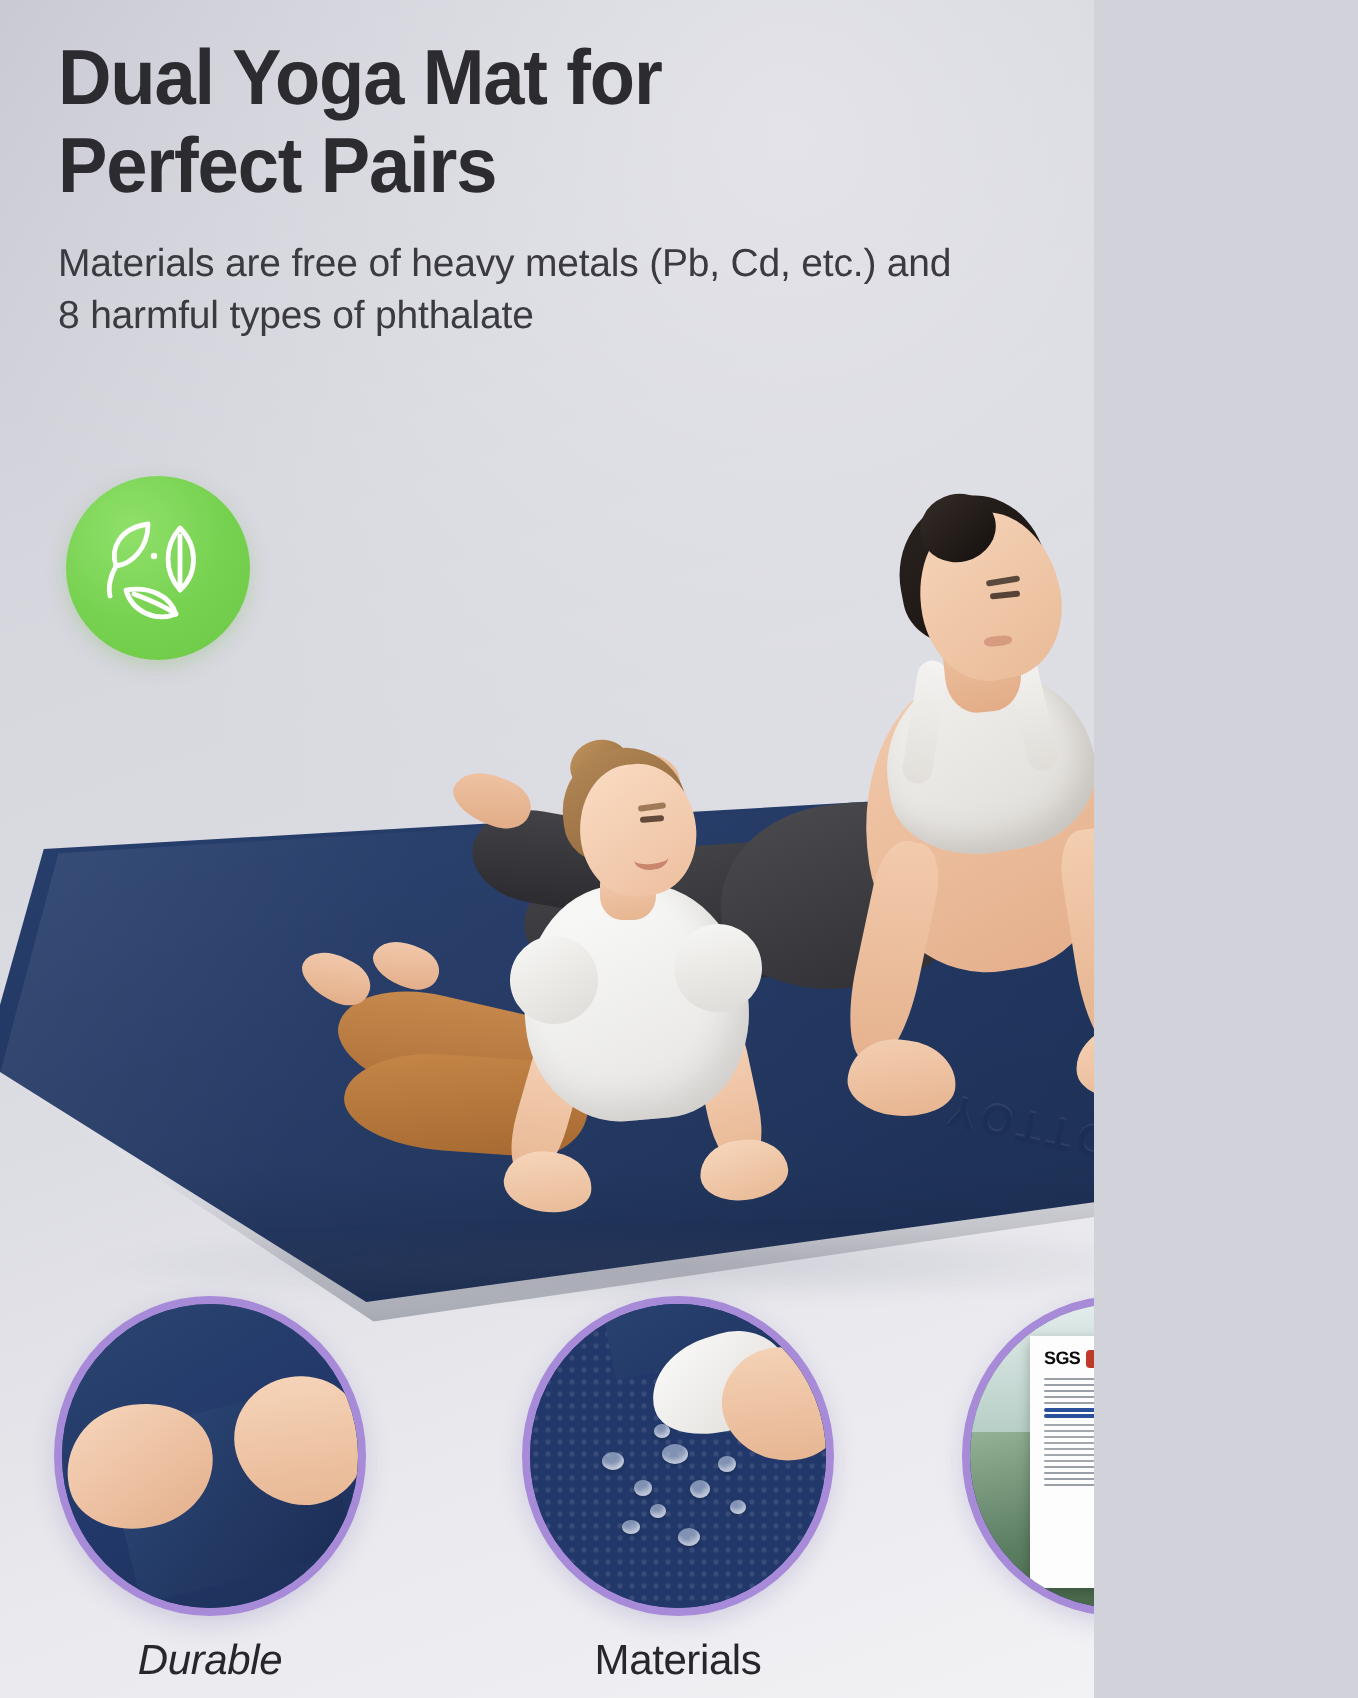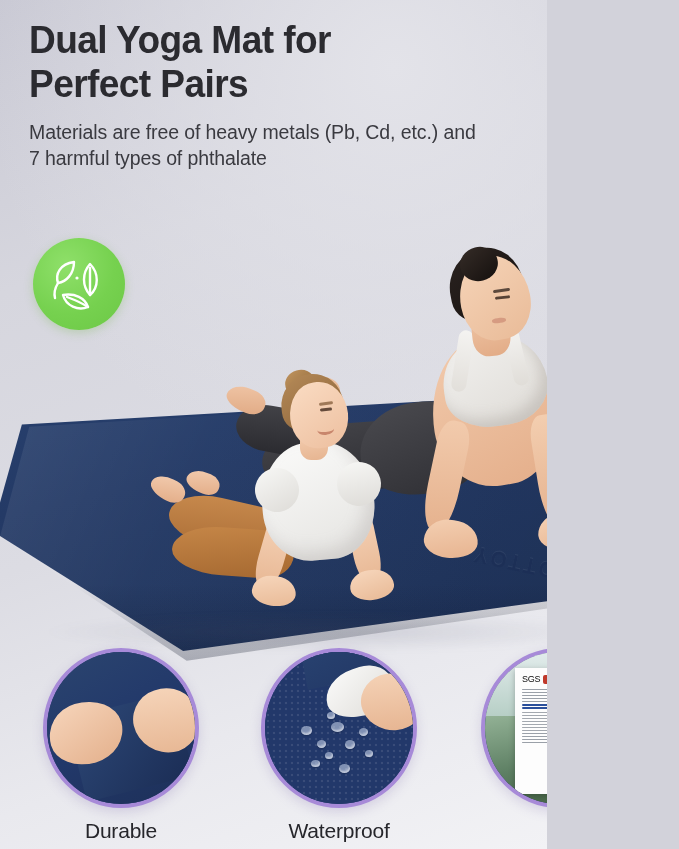--- a/index.html
+++ b/index.html
@@ -200,21 +200,21 @@
     border-radius:54% 40% 42% 56%/58% 50% 50% 48%;
     transform:rotate(28deg);}
   .g-footB{left:186px;top:472px;width:34px;height:21px;
     background:linear-gradient(160deg,#f3cdb1,#e2ab85);
     border-radius:54% 40% 42% 56%/58% 50% 50% 48%;
     transform:rotate(22deg);}
 
   
   .features{position:absolute;left:0;top:648px;width:679px;height:201px;}
   .feat{position:absolute;width:186px;text-align:center;}
-  .feat:nth-child(1){left:28px;}
+  .feat:nth-child(1){left:12px;font-style:italic;}
   .feat:nth-child(2){left:246px;}
   .feat:nth-child(3){left:466px;}
   .circle{
     position:relative;width:148px;height:152px;margin:0 auto;
     border-radius:50%;border:4px solid #a78ad8;
     overflow:hidden;background:#23386a;
     box-shadow:0 4px 12px rgba(120,100,170,.22);
   }
   .feat-label{
     margin-top:11px;font-size:21px;color:#26262b;letter-spacing:-0.2px;
@@ -256,21 +256,21 @@
   .cert-bg{position:absolute;inset:0;
     background:linear-gradient(170deg,#cfe0d4 0%,#8fae92 38%,#5d7f63 70%,#41603f 100%);}
   .cert-sky{position:absolute;left:0;top:0;right:0;height:42%;
     background:linear-gradient(180deg,#e2ecec,#b7cfc6);}
   .cert-paper{
     position:absolute;left:30px;top:16px;width:106px;height:126px;
     background:#fdfdfd;box-shadow:0 2px 6px rgba(0,0,0,.25);
     padding:6px 7px;box-sizing:border-box;overflow:hidden;
   }
   .cert-top{display:flex;align-items:center;gap:3px;margin-bottom:5px;}
-  .sgs-logo{font-size:9px;font-weight:normal;color:#0b0b0b;letter-spacing:-.3px;}
+  .sgs-logo{font-size:9px;font-weight:bold;color:#0b0b0b;letter-spacing:-.3px;}
   .seal{width:13px;height:9px;border-radius:2px;}
   .seal.r{background:#c0392b;}
   .seal.b{background:#1c5aa8;}
   .seal.n{background:#16387a;}
   .cline{height:1.4px;background:#9aa0a8;margin:1.6px 0;border-radius:1px;}
   .cline.w90{width:90%}.cline.w70{width:70%}.cline.w55{width:55%}
   .cline.w40{width:40%}.cline.w80{width:80%}.cline.w30{width:30%}
   .cline.blue{background:#2a4f9b;height:1.6px;}
   .ctable{margin-top:3px;}
   .crow{display:flex;gap:2px;margin-bottom:1.6px;}
@@ -285,21 +285,21 @@
 </style>
 </head>
 <body>
 
 <div id="page">
 
   <div class="head">
     <h1 class="title">Dual Yoga Mat for
 Perfect Pairs</h1>
     <p class="subtitle">Materials are free of heavy metals (Pb, Cd, etc.) and
-7 harmful types of phthalate</p>
+8 harmful types of phthalate</p>
   </div>
 
   <div class="eco-badge">
     <svg width="92" height="92" viewBox="0 0 92 92">
       <g fill="none" stroke="#ffffff" stroke-width="2.4" stroke-linecap="round" stroke-linejoin="round">
         <path d="M41 24 C27 26 22 36 25 45 C33 44 41 36 41 24 Z"></path>
         <path d="M25 45 C22 50 21 56 22 60"></path>
         <path d="M57 26 C49 35 49 48 57 57 C66 49 66 35 57 26 Z"></path>
         <path d="M57 30 C57 40 57 50 57 57"></path>
         <path d="M30 57 C33 68 45 73 55 69 C52 60 42 55 30 57 Z"></path>
@@ -380,21 +380,21 @@
         <div class="drop" style="left:60px;top:100px;width:8px;height:7px;"></div>
         <div class="drop" style="left:80px;top:88px;width:10px;height:9px;"></div>
         <div class="drop" style="left:94px;top:76px;width:9px;height:8px;"></div>
         <div class="drop" style="left:46px;top:108px;width:9px;height:7px;"></div>
         <div class="drop" style="left:74px;top:112px;width:11px;height:9px;"></div>
         <div class="drop" style="left:100px;top:98px;width:8px;height:7px;"></div>
         <div class="drop" style="left:62px;top:60px;width:8px;height:7px;"></div>
         <div class="cloth"></div>
         <div class="cloth-hand"></div>
       </div>
-      <div class="feat-label">Waterproof</div>
+      <div class="feat-label">Materials</div>
     </div>
 
     <div class="feat">
       <div class="circle">
         <div class="cert-bg">
           <div class="cert-sky"></div>
         </div>
         <div class="cert-paper">
           <div class="cert-top">
             <span class="sgs-logo">SGS</span>

